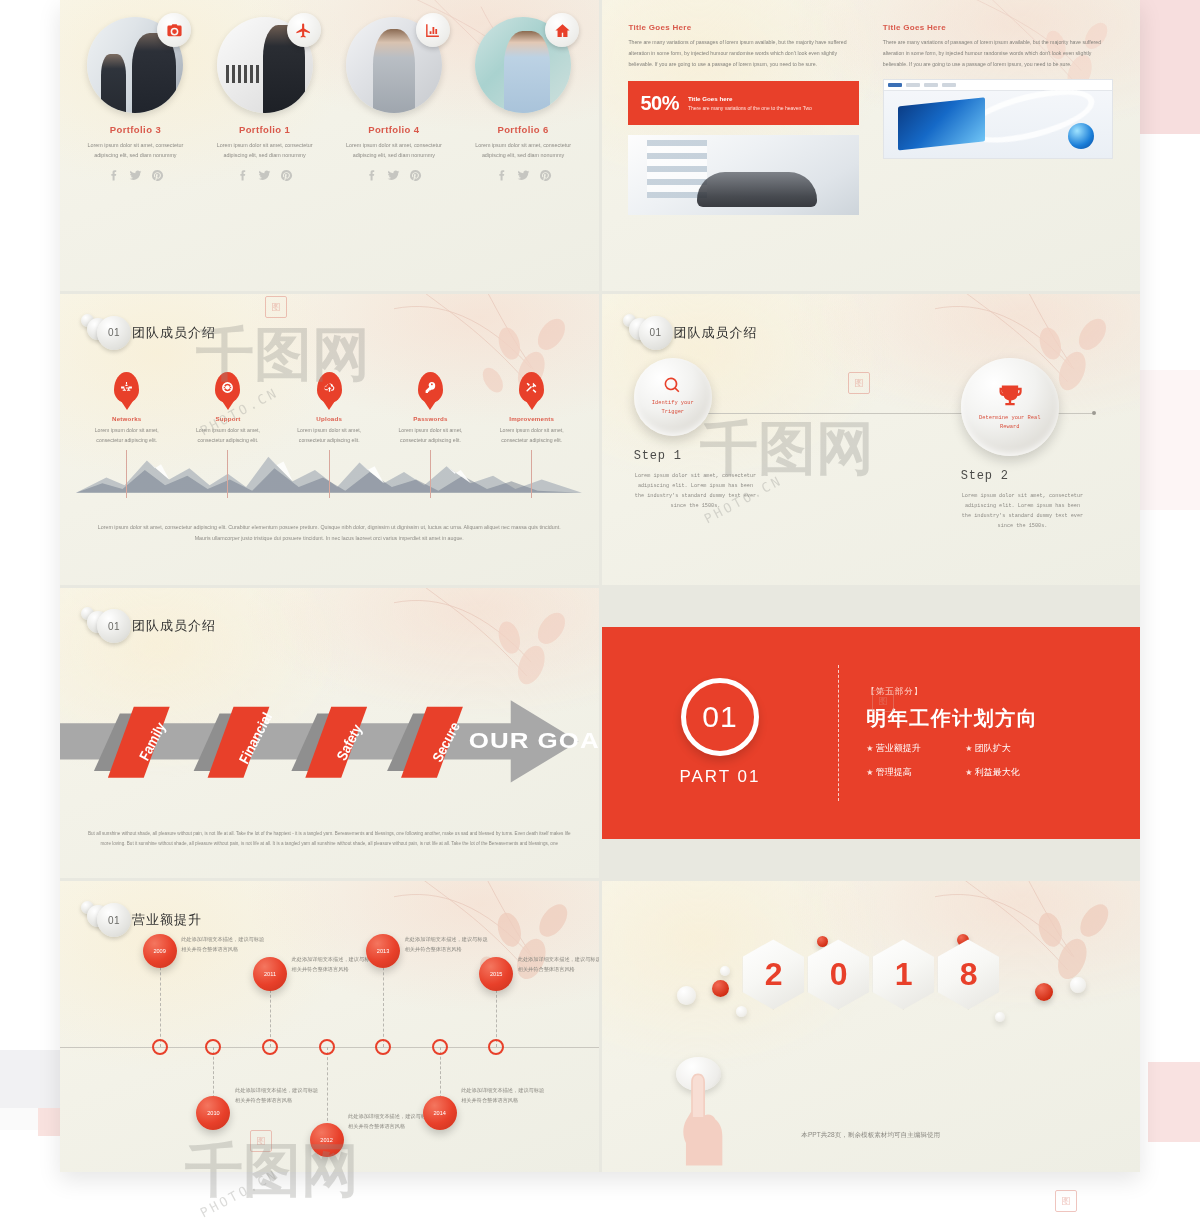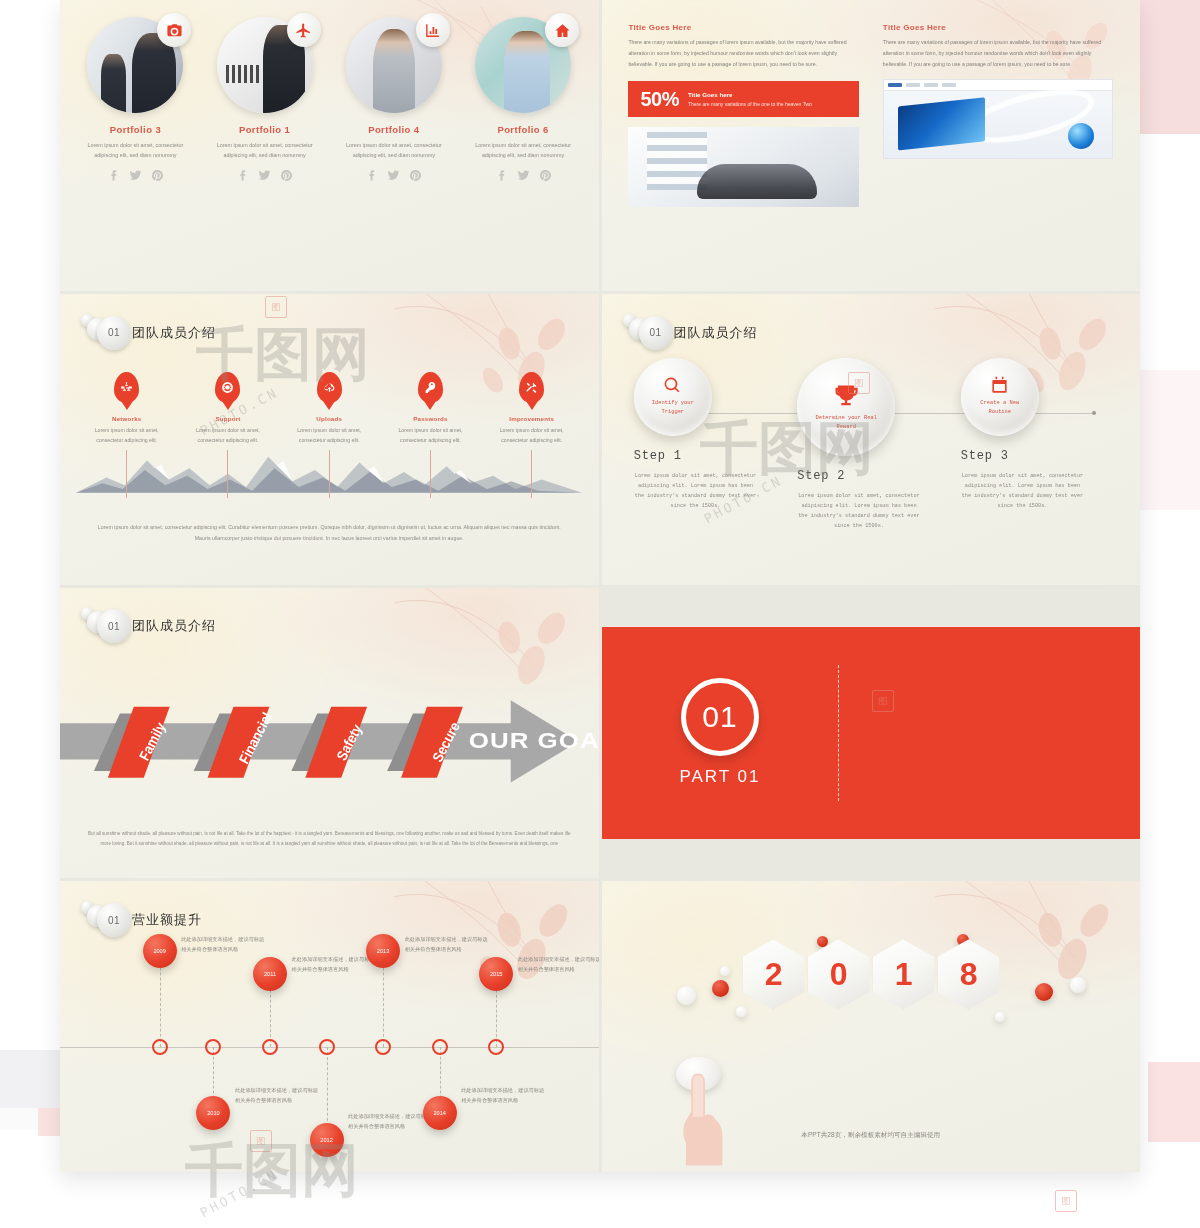--- a/index.html
+++ b/index.html
@@ -77,21 +77,21 @@
               background:linear-gradient(180deg,#8a6a52 0%,#d8c2b0 16%,#b9bec4 34%,#9fa6ae 100%);}
   .ph4 { background:linear-gradient(135deg,#cfe4e2 0%,#a9d2cf 40%,#cfe0dd 100%); }
   .ph4::after{content:"";position:absolute;left:30%;top:14%;width:48%;height:86%;border-radius:40% 40% 0 0;
               background:linear-gradient(180deg,#8b6a50 0%,#e2c8b5 14%,#bcd2e4 32%,#a9c3da 100%);}
 
   
   .tc { position:absolute; left:5%; top:8%; width:90%; display:flex; gap:5%; }
   .tc .col { flex:1; }
   .tc .tc-title { font-size:8px; font-weight:bold; color:#d9594b; letter-spacing:.3px;}
   .tc .tc-body { margin-top:5px; font-size:5.2px; line-height:2.05; color:#84827c;}
-  .pctbar { margin-top:12px; background:#e8402a; height:36px; display:flex; align-items:center; padding:0 12px; gap:9px;}
+  .pctbar { margin-top:12px; background:#e8402a; height:44px; display:flex; align-items:center; padding:0 12px; gap:9px;}
   .pctbar .pct { font-size:20px; font-weight:bold; color:#fff; letter-spacing:-.5px; font-family:"Liberation Sans",sans-serif;}
   .pctbar .ptxt .pt-h { font-size:6.2px; font-weight:bold; color:#fff;}
   .pctbar .ptxt .pt-b { font-size:5px; color:#ffe2dd; margin-top:2.5px;}
   .tc .shot { margin-top:10px; height:80px; position:relative; overflow:hidden; }
   .shotA { background:linear-gradient(150deg,#fdfdfd 0%,#eef1f4 40%,#dfe4e9 75%,#cdd4da 100%);}
   .shotA::before{content:"";position:absolute;left:8%;top:6%;width:26%;height:72%;
                  background:repeating-linear-gradient(180deg,rgba(180,195,208,.7) 0 6px,rgba(255,255,255,.7) 6px 13px);}
   .shotA::after{content:"";position:absolute;left:30%;top:46%;width:52%;height:44%;border-radius:28px 28px 6px 6px;
                  background:linear-gradient(180deg,#6b6f76 0%,#2c2f35 70%,#1b1d22 100%); opacity:.85;}
   .shotB { background:linear-gradient(180deg,#f6f8fb 0%,#eaeff5 100%); border:1px solid #e1e4e8;}
@@ -517,30 +517,20 @@
       <div class="step">
         <div class="scirc big">
           <svg viewBox="0 0 24 24">
               <path d="M5 3h14v2h3v3a4 4 0 01-3.6 4A6 6 0 0113 15.8V18h3v2H8v-2h3v-2.2A6 6 0 016.6 12 4 4 0 013 8V5h2V3zm0 4H4.8v1a2 2 0 001.5 1.9A8 8 0 015 8.4V7zm14 0v1.4c0 .5 0 1-.3 1.5A2 2 0 0020.2 8V7H19z"></path>
             </svg>
           <div class="sc-label">Determine your Real Reward</div>
         </div>
         <div class="s-title">Step 2</div>
         <div class="s-desc">Lorem ipsum dolor sit amet, consectetur adipiscing elit. Lorem ipsum has been the industry's standard dummy text ever since the 1500s.</div>
       </div>
-      <div class="step">
-        <div class="scirc small">
-          <svg viewBox="0 0 24 24">
-              <path d="M7 1h2v3H7V1zm8 0h2v3h-2V1zM4 5h16a1 1 0 011 1v14a1 1 0 01-1 1H4a1 1 0 01-1-1V6a1 1 0 011-1zm1 5v9h14v-9H5z"></path>
-            </svg>
-          <div class="sc-label">Create a New Routine</div>
-        </div>
-        <div class="s-title">Step 3</div>
-        <div class="s-desc">Lorem ipsum dolor sit amet, consectetur adipiscing elit. Lorem ipsum has been the industry's standard dummy text ever since the 1500s.</div>
-      </div>
     </div>
   </div>
 
   <div class="slide">
     <div class="branch">
       <svg viewBox="0 0 200 160" xmlns="http://www.w3.org/2000/svg">
         <g stroke="#d6a092" stroke-width="0.8" fill="none" opacity="0.8">
           <path d="M0,30 C50,20 100,40 150,95"></path>
             <path d="M30,10 C70,40 100,60 145,110"></path>
         </g>
@@ -592,20 +582,30 @@
 
   <div class="slide part">
     <div class="part-band">
       <div class="part-left">
         <div class="ring">
           <span>01</span>
         </div>
         <div class="part-cap">PART 01</div>
       </div>
       <div class="part-div"></div>
+      <div class="part-right">
+        <div class="kicker">【第五部分】</div>
+        <div class="ptitle">明年工作计划方向</div>
+        <div class="bullets">
+          <span>营业额提升</span>
+          <span>团队扩大</span>
+          <span>管理提高</span>
+          <span>利益最大化</span>
+        </div>
+      </div>
     </div>
   </div>
 
   <div class="slide">
     <div class="branch">
       <svg viewBox="0 0 200 160" xmlns="http://www.w3.org/2000/svg">
         <g stroke="#d6a092" stroke-width="0.8" fill="none" opacity="0.8">
           <path d="M0,30 C50,20 100,40 150,95"></path>
             <path d="M30,10 C70,40 100,60 145,110"></path>
           <path d="M100,8 C118,42 130,64 152,96"></path>

